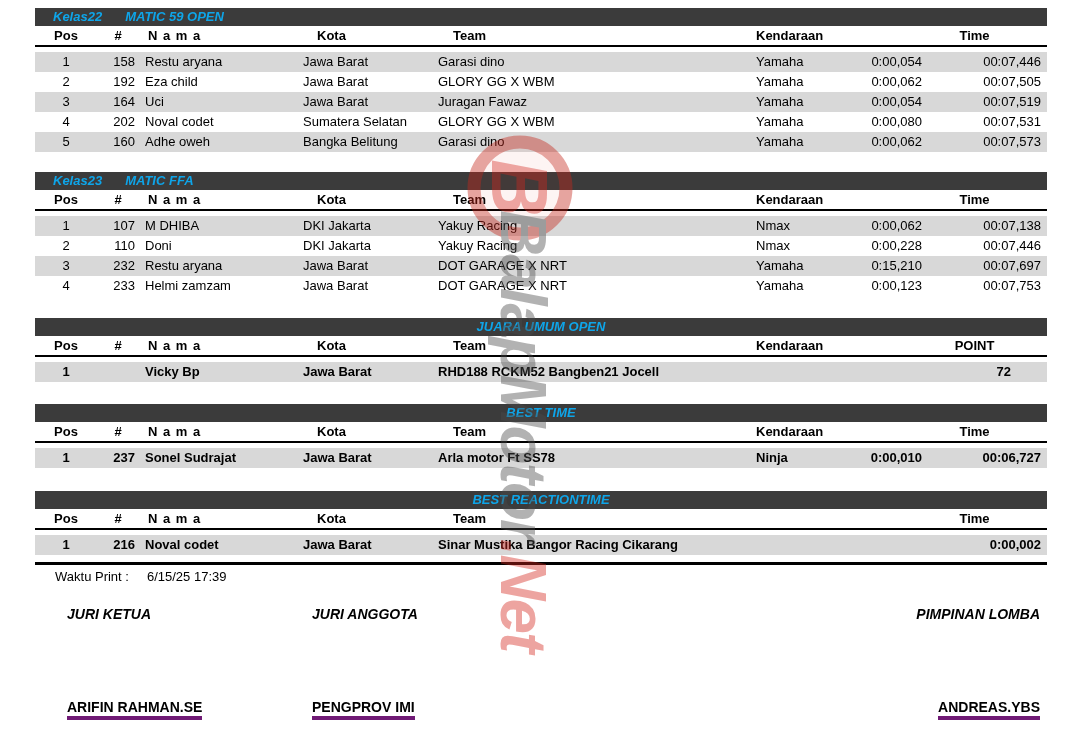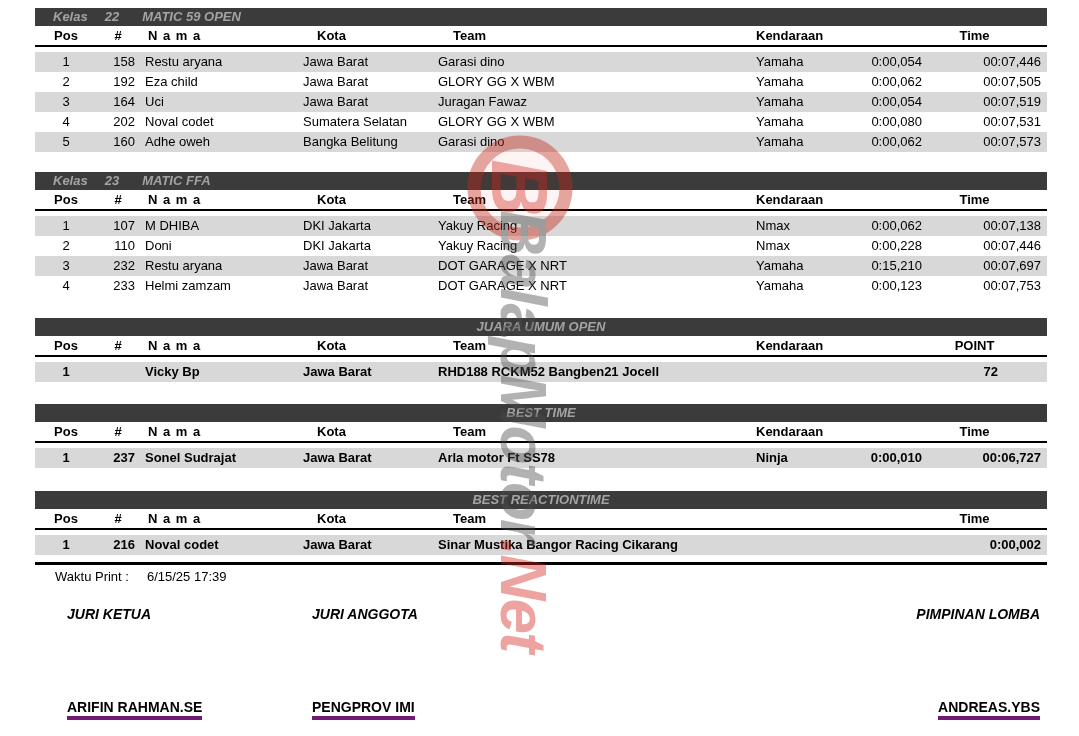--- a/index.html
+++ b/index.html
@@ -1,44 +1,44 @@
 <!DOCTYPE html>
 <html><head>
 <meta charset="utf-8">
 <style>
   html,body{margin:0;padding:0;background:#fff;}
   .page{position:relative;width:1079px;height:736px;background:#ffffff;overflow:hidden;
         font-family:"Liberation Sans", sans-serif;color:#000;}
   .content{position:absolute;left:35px;top:0;width:1012px;}
   
   .section{--cols:62px 42px 160px 135px 320px 115px 63px 115px;}
-  .bar{height:18px;line-height:18px;background:#3b3b3b;color:#a3a3a3;
+  .bar{height:18px;line-height:18px;background:#3b3b3b;color:#0ea5e9;
        font-size:13px;font-weight:bold;font-style:italic;display:flex;align-items:center;}
   .bar-left{padding-left:18px;}
-  .bar-num{margin-left:17px;}
+  .bar-num{}
   .bar-title{margin-left:23px;}
   .bar-center{justify-content:center;padding-left:0;text-align:center;}
   .hrow{display:grid;grid-template-columns:var(--cols);height:19px;line-height:19px;
         font-size:13px;font-weight:bold;}
   .thick{height:2px;background:#000;}
   .rows{margin-top:5px;}
   .row{display:grid;grid-template-columns:var(--cols);height:20px;line-height:20px;font-size:13px;}
   .row.alt{background:#d8d8d8;}
   .row.bold{font-weight:bold;}
   .hc,.dc{overflow:hidden;white-space:nowrap;}
   .h0{text-align:center;} .h1{text-align:center;}
   .h2{padding-left:9px;letter-spacing:1px;}
   .h3{padding-left:18px;} .h4{padding-left:19px;} .h5{padding-left:2px;}
   .h7{text-align:center;padding-right:30px;}
   .c0{text-align:center;}
   .c1{text-align:right;padding-right:4px;}
   .c2{padding-left:6px;} .c3{padding-left:4px;} .c4{padding-left:4px;} .c5{padding-left:2px;}
   .c6{text-align:right;padding-right:10px;}
   .c7{text-align:right;padding-right:6px;}
-  .c7.pt{padding-right:49px;}
+  .c7.pt{padding-right:36px;}
   .bottom-line{height:3px;background:#000;margin-top:7px;}
   
   .printrow{margin-top:4px;font-size:13px;display:flex;padding-left:20px;}
   .printrow .val{margin-left:18px;}
   .rolesrow{position:relative;height:17px;margin-top:22px;font-size:14px;
             font-weight:bold;font-style:italic;}
   .namesrow{position:relative;height:20px;margin-top:76px;font-size:14px;font-weight:bold;}
   .posL{position:absolute;left:32px;top:0;}
   .posM{position:absolute;left:277px;top:0;}
   .posR{position:absolute;right:7px;top:0;}

